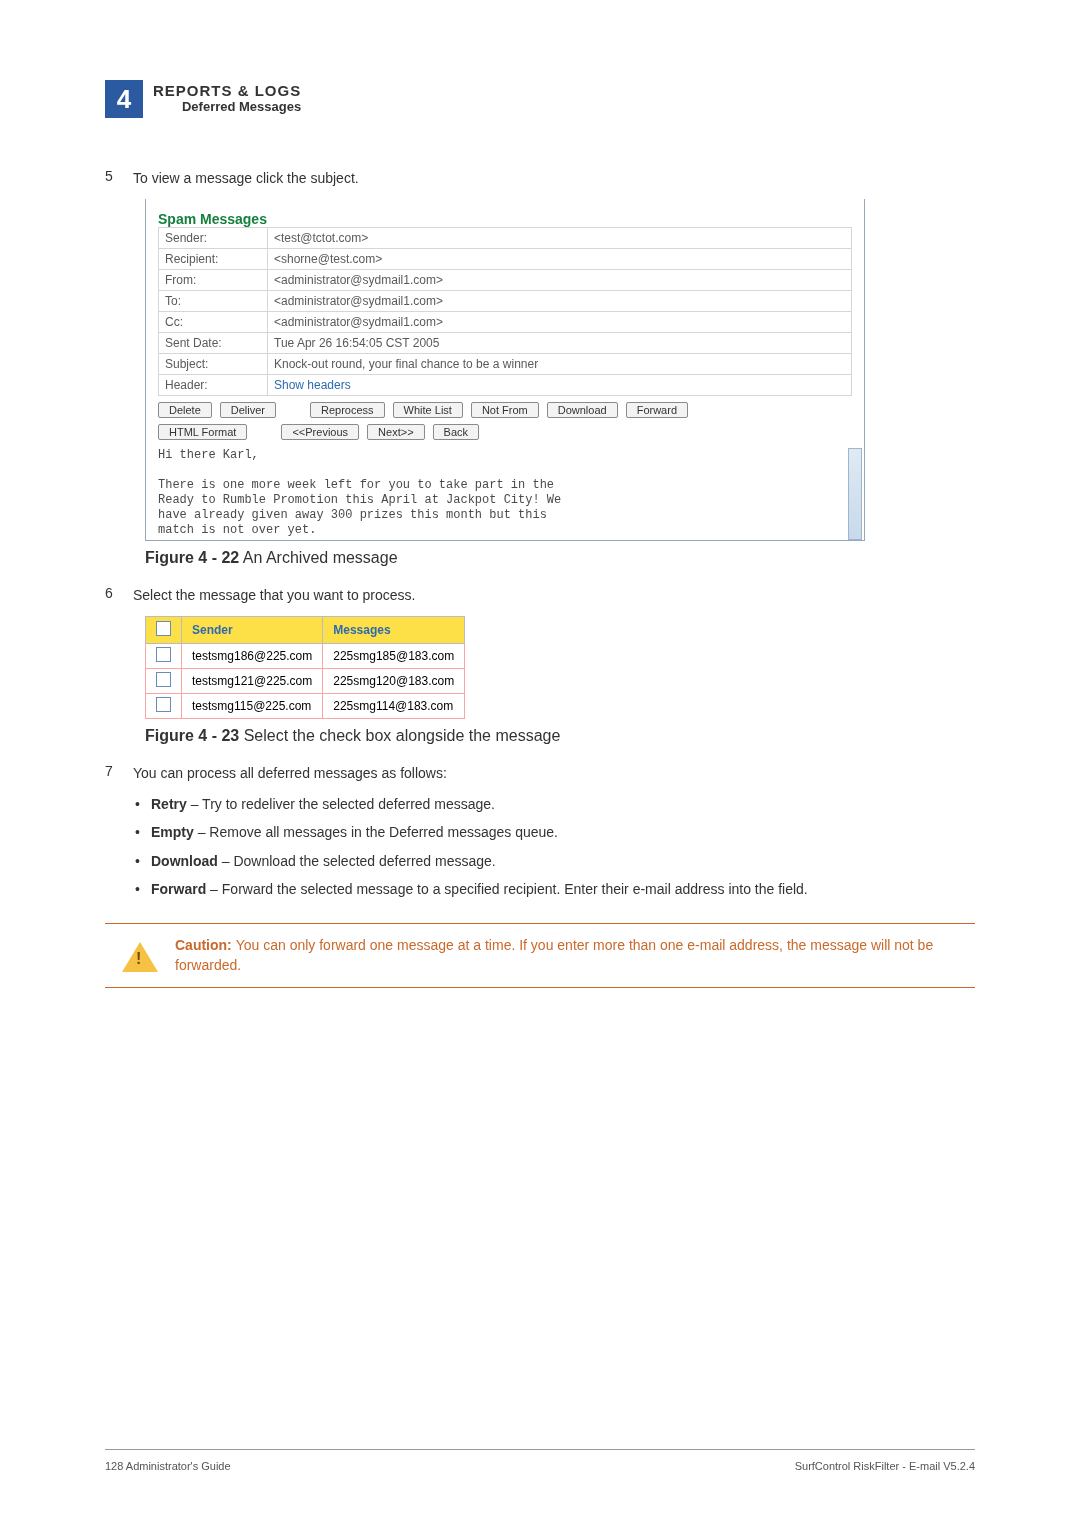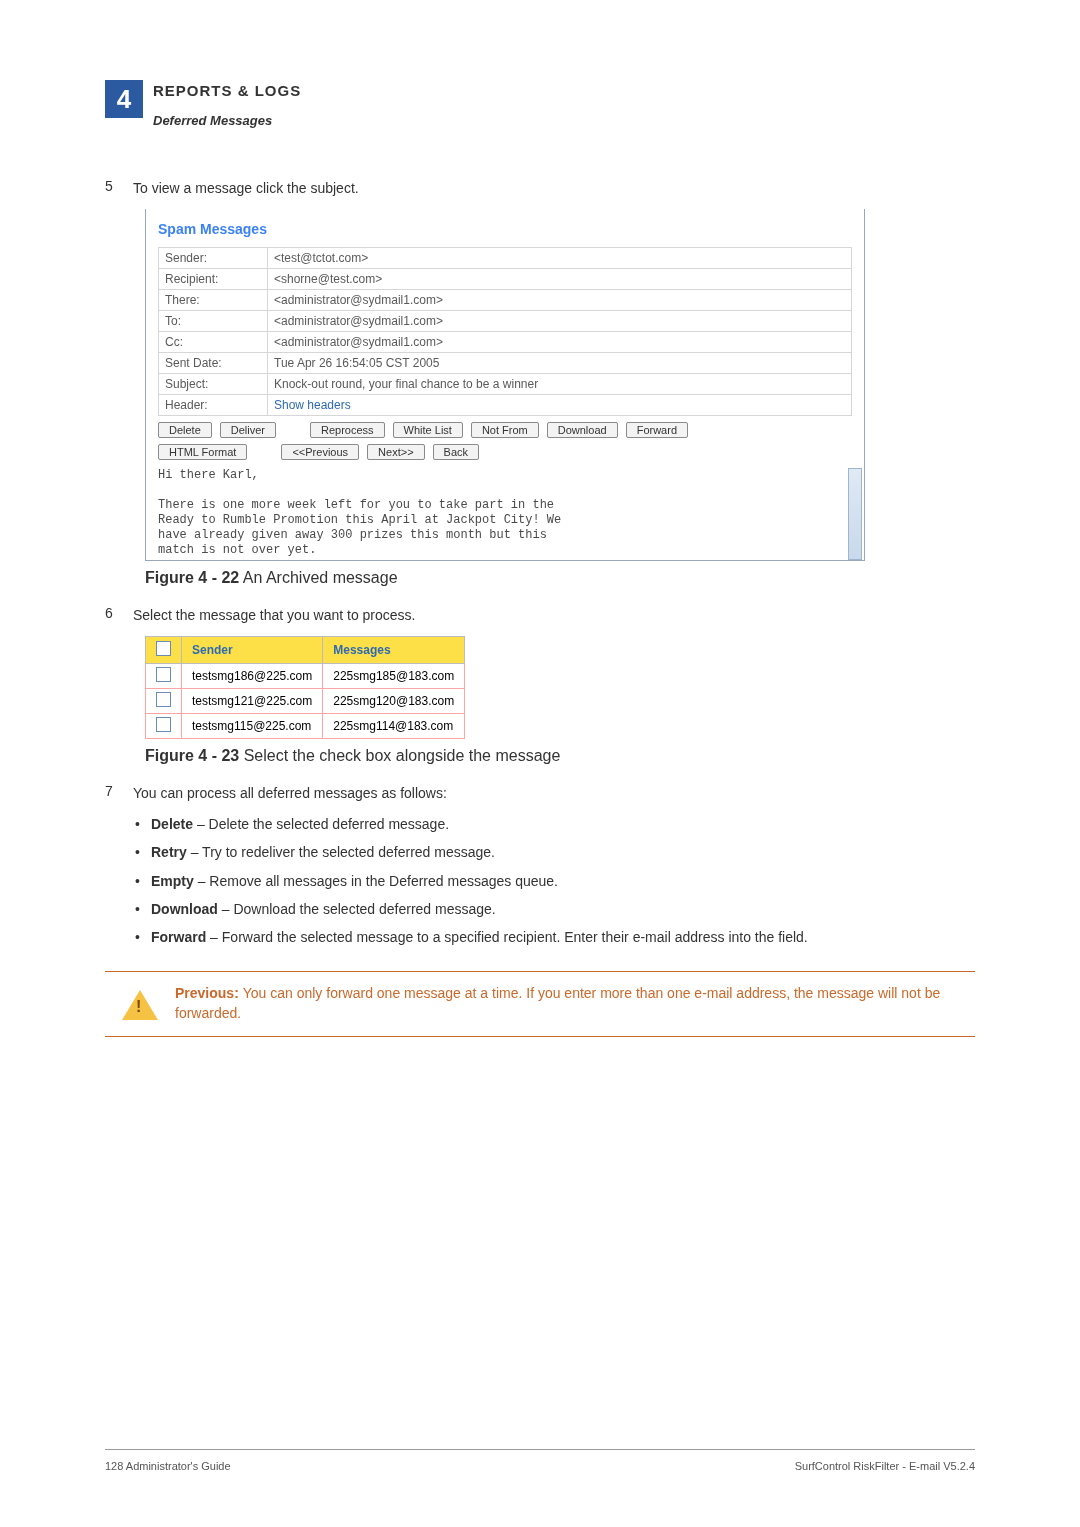--- a/index.html
+++ b/index.html
@@ -49,24 +49,24 @@
   .chapter-text {
     padding-top: 2px;
   }
   .chapter-title {
     font-size: 15px;
     font-weight: bold;
     letter-spacing: 1px;
     font-variant: small-caps;
   }
   .chapter-sub {
-    font-style: italic;
     font-weight: bold;
     font-size: 13px;
-    margin-top: 14px;
+    margin-top: 0;
+    text-align: right;
   }
   .step-row {
     display: flex;
     margin: 18px 0 10px 0;
   }
   .step-num {
     width: 28px;
     flex-shrink: 0;
     font-size: 14px;
   }
@@ -83,24 +83,23 @@
     box-sizing: border-box;
   }
   .figure-caption {
     margin: 8px 0 12px 40px;
     font-size: 16px;
   }
   .figure-caption b {
     font-weight: bold;
   }
   .spam-title {
-    color: #3b82f6;
+    color: #15803d;
     font-weight: bold;
     font-size: 14px;
-    margin-bottom: 10px;
   }
   .detail-table {
     width: 100%;
     border-collapse: collapse;
     font-size: 12px;
   }
   .detail-table td {
     border: 1px solid #d6d6d6;
     padding: 3px 6px;
     color: #5a5a5a;
@@ -285,21 +284,21 @@
       <tbody>
           <tr>
             <td class="label">Sender:</td>
             <td>&lt;test@tctot.com&gt;</td>
           </tr>
       <tr>
             <td class="label">Recipient:</td>
             <td>&lt;shorne@test.com&gt;</td>
           </tr>
       <tr>
-            <td class="label">There:</td>
+            <td class="label">From:</td>
             <td>&lt;administrator@sydmail1.com&gt;</td>
           </tr>
       <tr>
             <td class="label">To:</td>
             <td>&lt;administrator@sydmail1.com&gt;</td>
           </tr>
       <tr>
             <td class="label">Cc:</td>
             <td>&lt;administrator@sydmail1.com&gt;</td>
           </tr>
@@ -380,34 +379,33 @@
   <div class="figure-caption">
     <b>Figure 4 - 23</b><span> Select the check box alongside the message</span>
   </div>
 
   <div class="step-row">
     <div class="step-num">7</div>
     <div class="step-text">You can process all deferred messages as follows:</div>
   </div>
   <div class="step-indent">
     <ul class="bullets">
-      <li><b>Delete</b><span> – Delete the selected deferred message.</span></li>
       <li><b>Retry</b><span> – Try to redeliver the selected deferred message.</span></li>
       <li><b>Empty</b><span> – Remove all messages in the Deferred messages queue.</span></li>
       <li><b>Download</b><span> – Download the selected deferred message.</span></li>
       <li><b>Forward</b><span> – Forward the selected message to a specified recipient. Enter their e-mail address into the field.</span></li>
     </ul>
   </div>
 
   <div class="caution-block">
     <div class="caution-icon-wrap">
       <div class="tri-icon"></div>
     </div>
     <div class="caution-text">
-      <b>Previous:  </b><span>You can only forward one message at a time. If you enter more than one e-mail address, the message will not be forwarded.</span>
+      <b>Caution:  </b><span>You can only forward one message at a time. If you enter more than one e-mail address, the message will not be forwarded.</span>
     </div>
   </div>
 
   <div class="footer">
     <span>128  Administrator's Guide</span>
     <span>SurfControl RiskFilter - E-mail V5.2.4</span>
   </div>
 
 </div>
 

